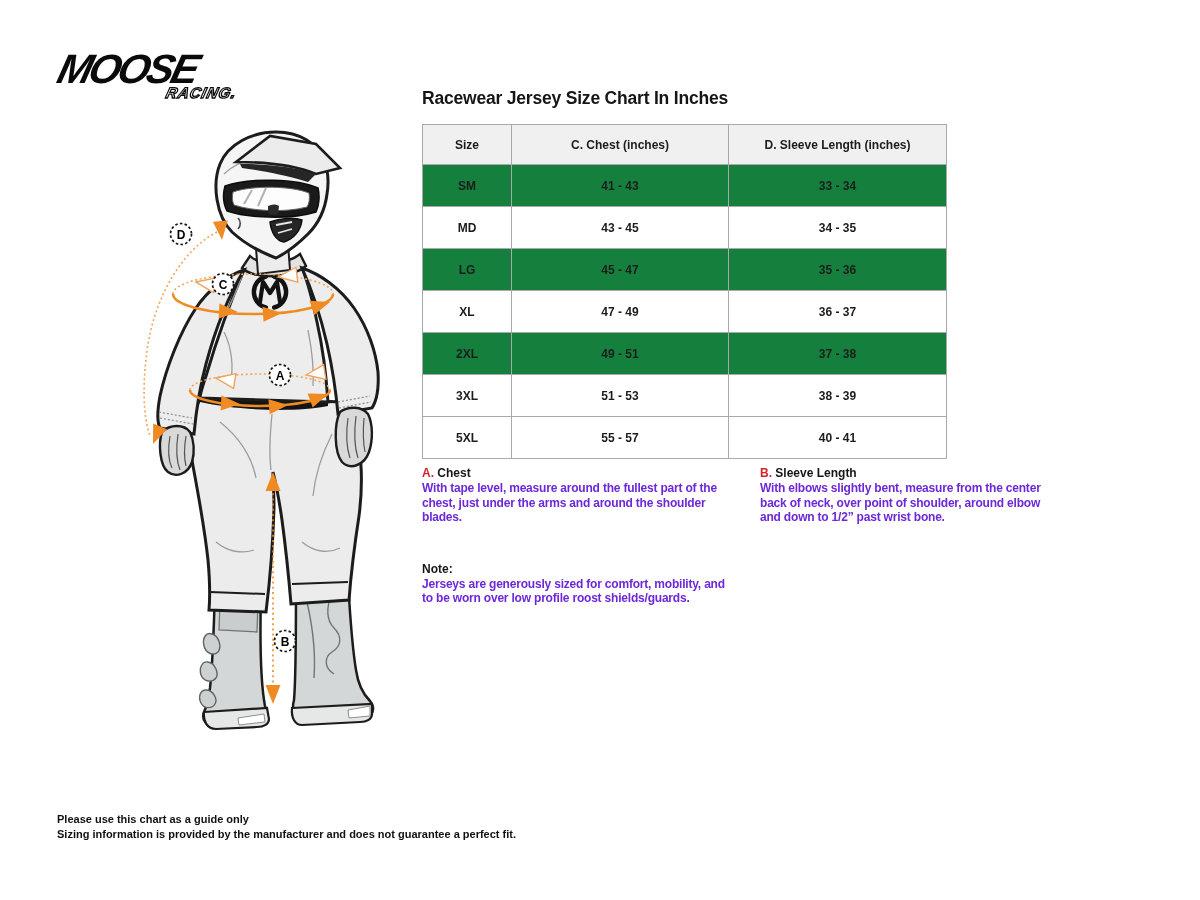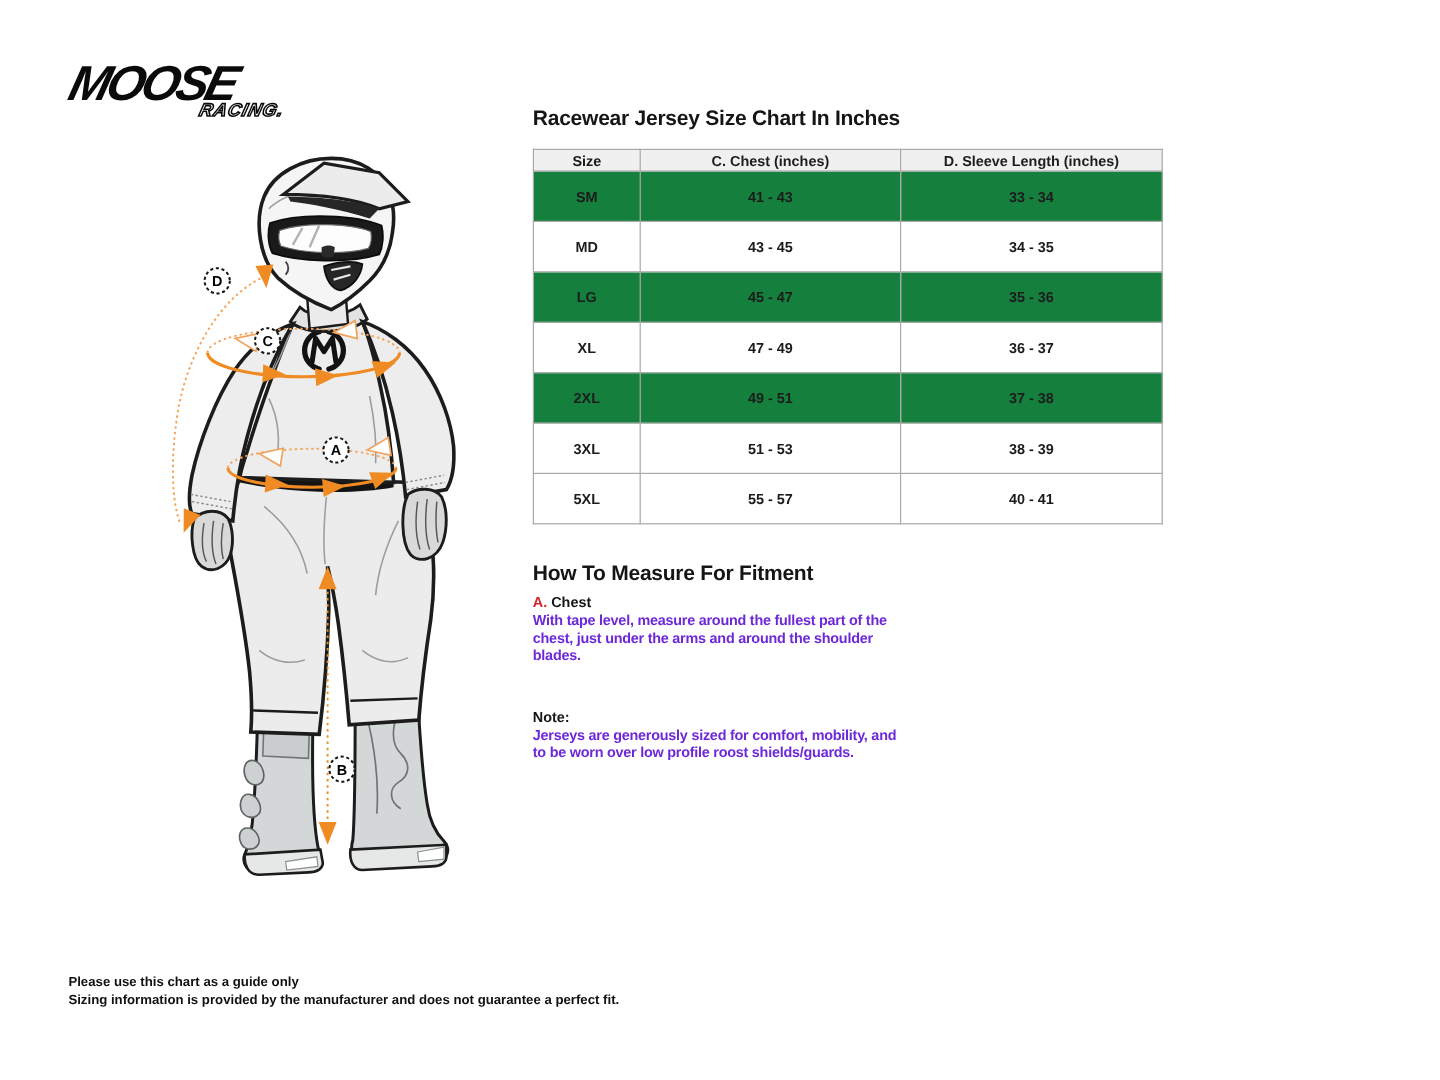--- a/index.html
+++ b/index.html
@@ -7,29 +7,29 @@
   body { font-family:"Liberation Sans", sans-serif; color:#1b1b1b; }
   .page { position:relative; width:1200px; height:900px; background:#fff; overflow:hidden; }
 
   
   .logo { position:absolute; left:57px; top:50px; width:190px; transform:skewX(-14deg); }
   .logo-word { font-size:41px; font-weight:bold; font-style:italic; letter-spacing:-3px; color:#0a0a0a; line-height:38px; }
   .logo-sub { text-align:right; font-size:15px; font-weight:bold; font-style:italic; letter-spacing:1px;
               color:#ffffff; -webkit-text-stroke:1.3px #0a0a0a; margin-top:-4px; padding-right:6px; }
 
   
-  .content { position:absolute; left:444px; top:88px; width:640px; }
+  .content { position:absolute; left:422px; top:88px; width:640px; }
   .chart-title { font-size:17.5px; font-weight:bold; color:#151515; letter-spacing:-0.2px; margin-bottom:15px; }
 
   table.size-table { border-collapse:collapse; width:524px; table-layout:fixed; }
   table.size-table th, table.size-table td {
     border:1px solid #a9a9a9; text-align:center; vertical-align:middle;
     font-size:12px; font-weight:bold; color:#1c1c1c;
   }
-  table.size-table th { height:18px; background:#f0f0f0; }
+  table.size-table th { height:40px; background:#f0f0f0; }
   table.size-table td { height:42px; background:#ffffff; }
   table.size-table tr.alt td { background:#15803d; }
   col.c-size { width:89px; } col.c-chest { width:217px; } col.c-sleeve { width:218px; }
 
   .measure-title { font-size:17.5px; font-weight:bold; color:#151515; letter-spacing:-0.2px; margin-top:30px; }
   .measure-row { display:flex; margin-top:7px;justify-content:space-between; }
   .measure-col-a { width:308px; margin-right:20px; }
   .measure-col-b { width:302px; }
   .measure-head { font-size:12px; font-weight:bold; color:#161616; margin-bottom:1px; }
   .measure-key { color:#d2232a; font-weight:bold; }
@@ -231,30 +231,36 @@
             <td>38 - 39</td>
           </tr>
           <tr>
             <td>5XL</td>
             <td>55 - 57</td>
             <td>40 - 41</td>
           </tr>
         </tbody>
     </table>
 
-    <div class="measure-title">How To Measure For Fitment</div>
 
     <div class="measure-row">
       <div class="measure-col-a">
         <div class="measure-head">
           <span class="measure-key">A.</span>
           <span>Chest</span>
         </div>
         <div class="measure-text">With tape level, measure around the fullest part of the chest, just under the arms and around the shoulder blades.</div>
       </div>
+      <div class="measure-col-b">
+        <div class="measure-head">
+          <span class="measure-key">B.</span>
+          <span>Sleeve Length</span>
+        </div>
+        <div class="measure-text">With elbows slightly bent, measure from the center back of neck, over point of shoulder, around elbow and down to 1/2” past wrist bone.</div>
+      </div>
     </div>
 
     <div class="note-block">
       <div class="measure-head">Note:</div>
       <div class="measure-text">Jerseys are generously sized for comfort, mobility, and to be worn over low profile roost shields/guards.</div>
     </div>
   </div>
 
   <div class="footer">
     <div>Please use this chart as a guide only</div>

